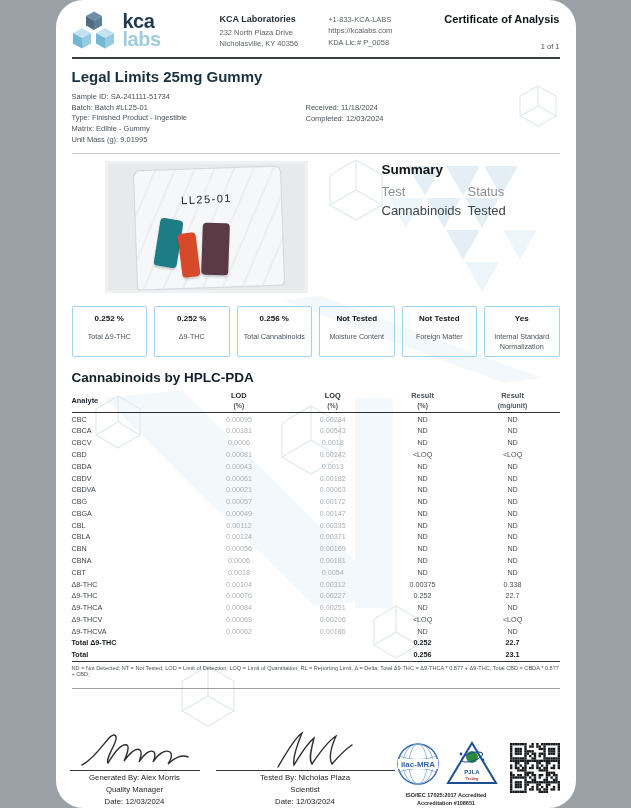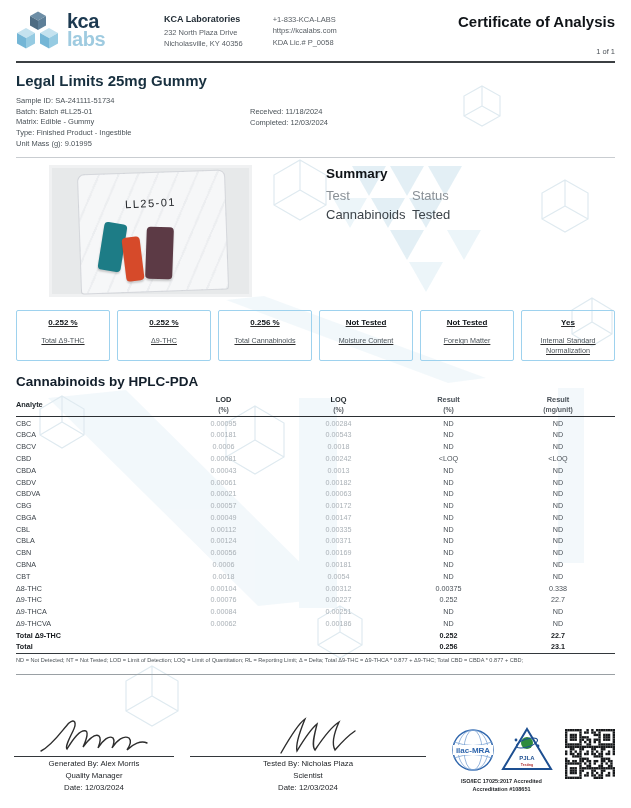--- a/index.html
+++ b/index.html
@@ -1,32 +1,32 @@
 <!DOCTYPE html>
 <html><head>
 <meta charset="utf-8">
 <style>
   html,body{margin:0;padding:0;background:#9aa0a6;}
-  .page{width:631px;height:808px;background:#fff;position:relative;overflow:hidden;
-        font-family:"Liberation Sans",sans-serif;color:#2b2b2b;margin:0 auto;}
+  .page{width:520px;height:808px;background:#fff;position:relative;overflow:hidden;
+        font-family:"Liberation Sans",sans-serif;color:#2b2b2b;margin:0 auto;border-radius:27px;}
   .wm{position:absolute;inset:0;z-index:0;pointer-events:none;}
   .content{position:relative;z-index:1;padding:10px 16px 0;}
 
   
   header{display:flex;align-items:flex-start;}
   .logo{display:flex;align-items:flex-start;width:148px;}
   .logo-text{margin-left:5px;line-height:0.92;margin-top:2px;}
   .logo-text .kca{display:block;font-weight:bold;font-size:20px;color:#1c3950;letter-spacing:-0.5px;}
   .logo-text .labs{display:block;font-weight:bold;font-size:20px;color:#9fcbe0;letter-spacing:-0.5px;}
   .hcol{font-size:7.5px;color:#5a6066;line-height:1.5;margin-top:3px;}
   .hcol .company-name{font-weight:bold;color:#1f2a33;font-size:9px;}
   .hcol.contact{margin-left:30px;}
   .hcol.contact div:first-child{margin-top:1px;}
   .doc-meta{margin-left:auto;text-align:right;margin-top:3px;}
-  .doc-title{font-weight:bold;font-size:15px;color:#101418;}
+  .doc-title{font-weight:bold;font-size:11px;color:#101418;}
   .page-num{font-size:7.5px;color:#4a5056;margin-top:17px;}
   .header-rule{border:0;border-top:2px solid #3b3f42;margin:5px 0 0;}
 
   
   .title{font-size:15px;color:#18303f;margin:9px 0 7px;font-weight:bold;}
   .info-row{display:flex;font-size:7.5px;color:#4a5258;line-height:1.42;}
   .sample-details{width:234px;}
   .dates{width:204px;padding-top:11px;}
   .client{flex:1;}
   .client-label{font-weight:bold;color:#1d2429;font-size:8px;margin-bottom:1px;}
@@ -47,21 +47,21 @@
   .g-maroon{left:97px;top:62px;width:27px;height:52px;background:#5c3a45;transform:rotate(2deg);}
   .summary{margin-left:74px;flex:1;padding-top:1px;}
   .summary-title{font-size:13.5px;font-weight:bold;color:#101418;margin:0 0 7px;}
   .sum-grid{display:flex;font-size:13px;}
   .sum-col1{width:86px;}.sum-col2{width:112px;}.sum-col3{flex:1;}
   .sum-lbl{color:#8a9096;margin-bottom:4px;}
   .sum-val{color:#3c4349;}
 
   
   .boxes{display:flex;gap:7px;margin-top:13px;}
-  .box{flex:1;border:1.5px solid #9ed2ee;border-radius:2px;text-align:center;padding:7px 3px 5px;text-decoration:underline;}
+  .box{flex:1;border:1.5px solid #9ed2ee;border-radius:2px;text-align:center;padding:7px 3px 5px;}
   .box-val{font-weight:bold;font-size:8px;color:#101418;}
   .box-lbl{font-size:7.2px;color:#4a5258;margin-top:9px;line-height:1.3;}
 
   
   .section-title{font-size:13.5px;font-weight:bold;color:#131f2b;margin:13px 0 5px;}
   table{width:100%;border-collapse:collapse;font-size:7.2px;}
   thead th{font-weight:bold;color:#1d2429;padding:1px 0 2px;border-bottom:1.6px solid #2b2f33;
            text-align:center;font-size:7.4px;line-height:1.35;vertical-align:middle;}
   thead th.c0{text-align:left;}
   thead .sub{font-weight:bold;color:#555b61;font-size:6.9px;}
@@ -165,22 +165,22 @@
         <div class="page-num">1 of 1</div>
       </div>
     </header>
     <hr class="header-rule">
 
     <div class="title">Legal Limits 25mg Gummy</div>
     <div class="info-row">
       <div class="sample-details">
         <div>Sample ID: SA-241111-51734</div>
         <div>Batch: Batch #LL25-01</div>
+        <div>Type: Finished Product - Ingestible</div>
         <div>Matrix: Edible - Gummy</div>
-        <div>Type: Finished Product - Ingestible</div>
         <div>Unit Mass (g): 9.01995</div>
       </div>
       <div class="dates">
         <div>Received: 11/18/2024</div>
         <div>Completed: 12/03/2024</div>
       </div>
     </div>
     <hr class="divider">
 
     <div class="summary-row">
@@ -368,20 +368,27 @@
             <td class="c2">0.00227</td>
             <td class="c3">0.252</td>
             <td class="c4">22.7</td>
           </tr>
           <tr>
             <td class="c0">Δ9-THCA</td>
             <td class="c1">0.00084</td>
             <td class="c2">0.00251</td>
             <td class="c3">ND</td>
             <td class="c4">ND</td>
+          </tr>
+          <tr>
+            <td class="c0">Δ9-THCV</td>
+            <td class="c1">0.00069</td>
+            <td class="c2">0.00206</td>
+            <td class="c3">&lt;LOQ</td>
+            <td class="c4">&lt;LOQ</td>
           </tr>
           <tr>
             <td class="c0">Δ9-THCVA</td>
             <td class="c1">0.00062</td>
             <td class="c2">0.00186</td>
             <td class="c3">ND</td>
             <td class="c4">ND</td>
           </tr>
           <tr class="total">
             <td class="c0">Total Δ9-THC</td>

